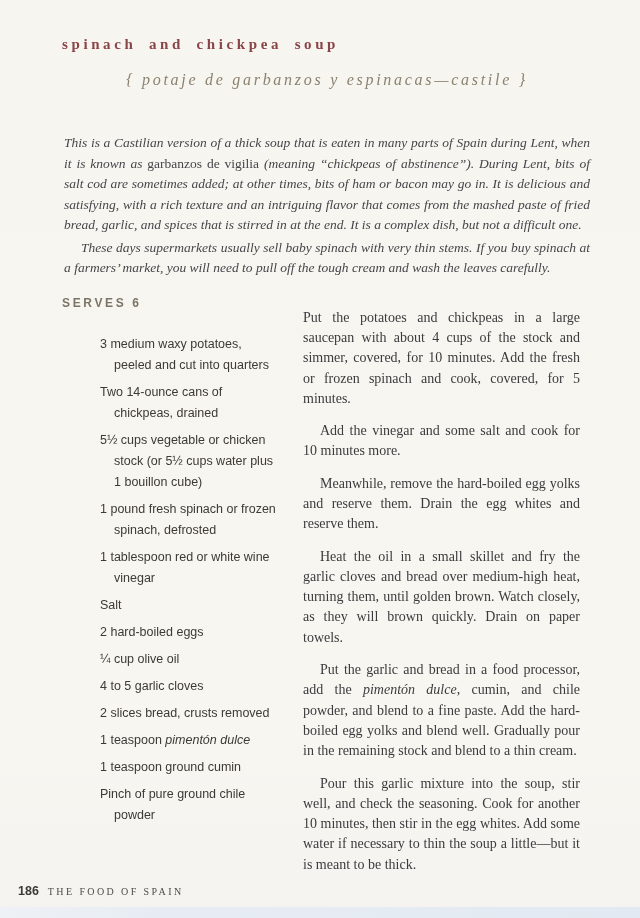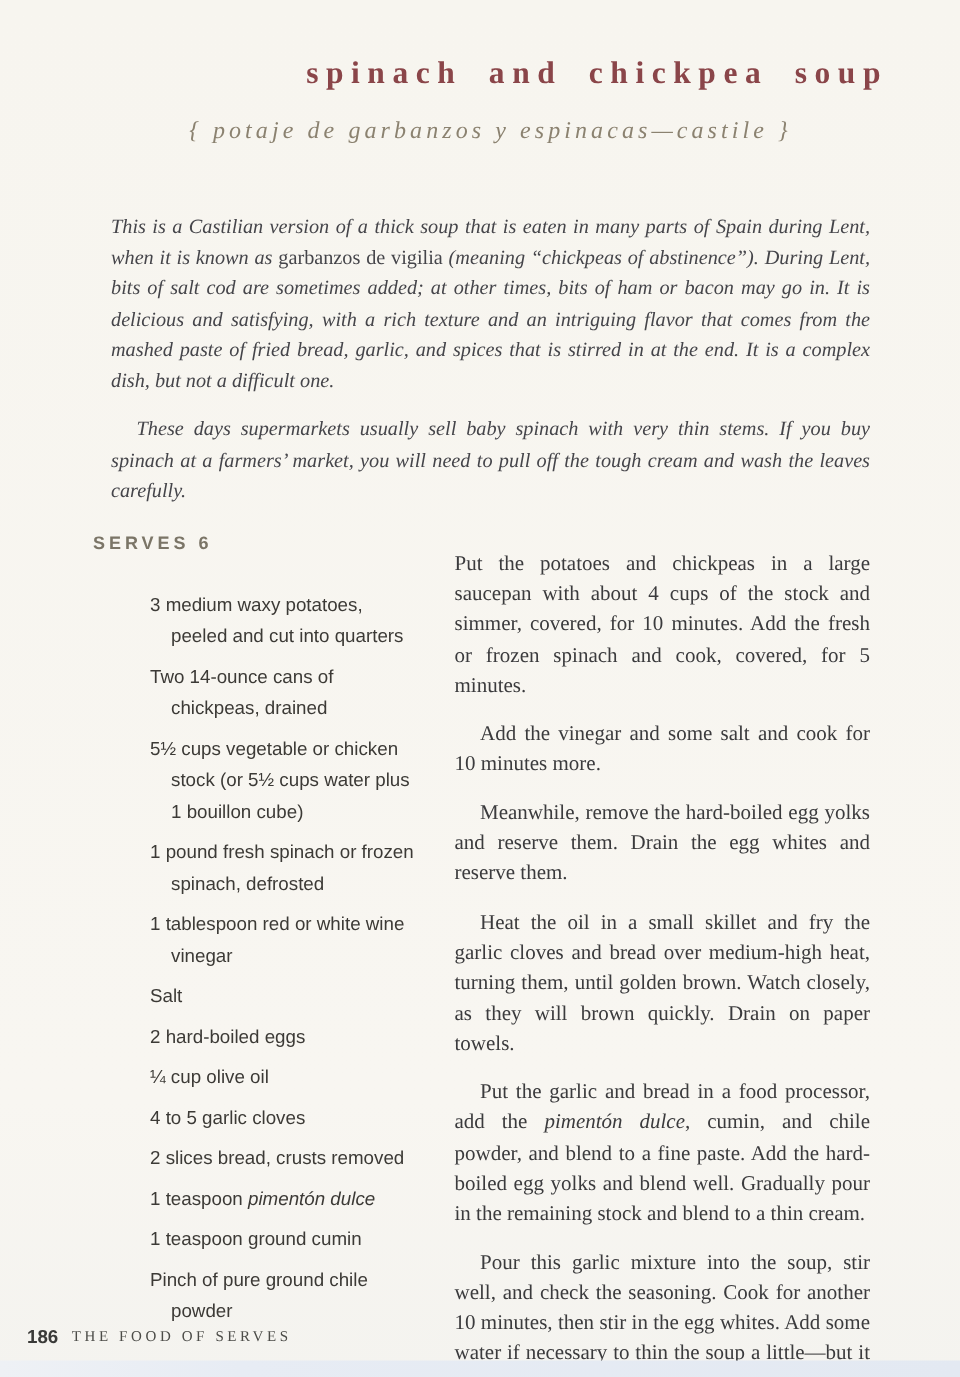--- a/index.html
+++ b/index.html
@@ -11,22 +11,22 @@
   }
   .page {
     position: relative;
     width: 640px; height: 918px;
     box-sizing: border-box;
     padding: 36px 48px 0 62px;
     background: linear-gradient(180deg, #f7f5ef 0%, #f8f6f1 80%, #f4f3ef 100%);
   }
   .recipe-title {
     margin: 0;
-    text-align: right;
-    font-size: 21px;
+    text-align: left;
+    font-size: 15px;
     font-weight: 700;
     letter-spacing: 0.24em;
     word-spacing: 0.35em;
     color: #8a4549;
   }
   .recipe-subtitle {
     margin: 18px 0 0 0;
     text-align: center;
     font-size: 16px;
     font-weight: 400;
@@ -35,21 +35,21 @@
     color: #8b8270;
   }
   .intro {
     margin-top: 44px;
     font-style: italic;
     font-size: 13.5px;
     line-height: 1.52;
     text-align: justify;
     color: #45454a;
   }
-  .intro p { margin: 12px; }
+  .intro p { margin: 2px; }
   .intro p.indented { text-indent: 17px; }
   .roman { font-style: normal; }
   .ital { font-style: italic; }
 
   .columns {
     display: flex;
     gap: 14px;
     margin-top: 17px;
   }
   .ingredients {
@@ -151,18 +151,18 @@
       <p><span>Meanwhile, remove the hard-boiled egg yolks and reserve them. Drain the egg whites and reserve them.</span><span class="ital"></span><span></span></p>
       <p><span>Heat the oil in a small skillet and fry the garlic cloves and bread over medium-high heat, turning them, until golden brown. Watch closely, as they will brown quickly. Drain on paper towels.</span><span class="ital"></span><span></span></p>
       <p><span>Put the garlic and bread in a food processor, add the </span><span class="ital">pimentón dulce</span><span>, cumin, and chile powder, and blend to a fine paste. Add the hard-boiled egg yolks and blend well. Gradually pour in the remaining stock and blend to a thin cream.</span></p>
       <p><span>Pour this garlic mixture into the soup, stir well, and check the seasoning. Cook for another 10 minutes, then stir in the egg whites. Add some water if necessary to thin the soup a little—but it is meant to be thick.</span><span class="ital"></span><span></span></p>
     </section>
 
   </div>
 
   <footer class="page-footer">
     <span class="page-number">186</span>
-    <span class="book-title">THE FOOD OF SERVES</span>
+    <span class="book-title">THE FOOD OF SPAIN</span>
   </footer>
 
   <div class="scan-edge"></div>
 
 </div>
 
 </body></html>

